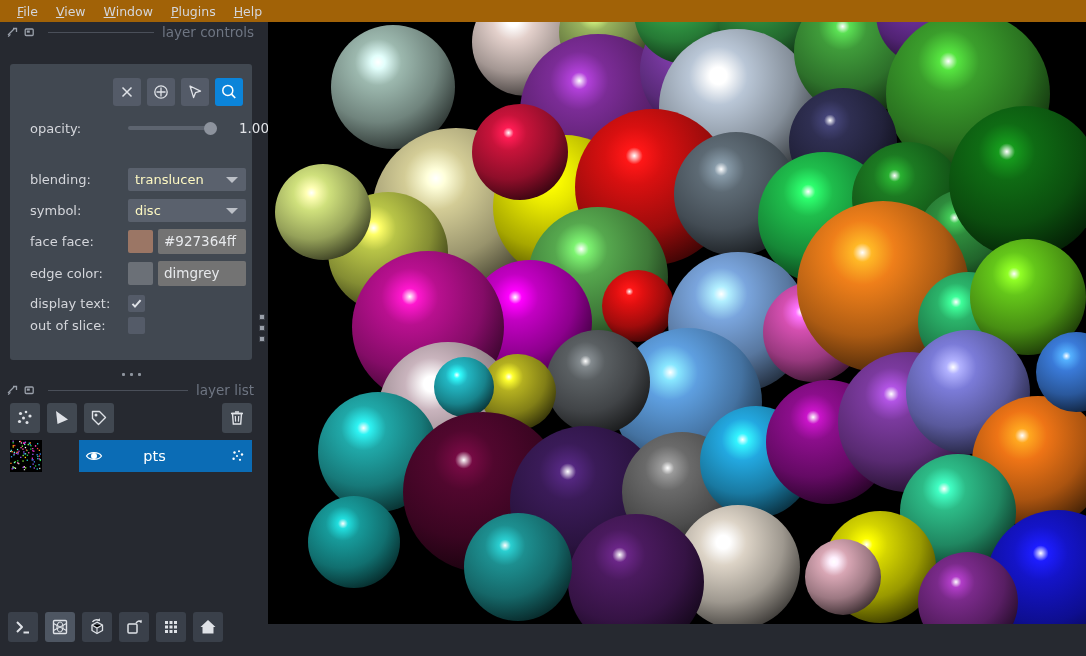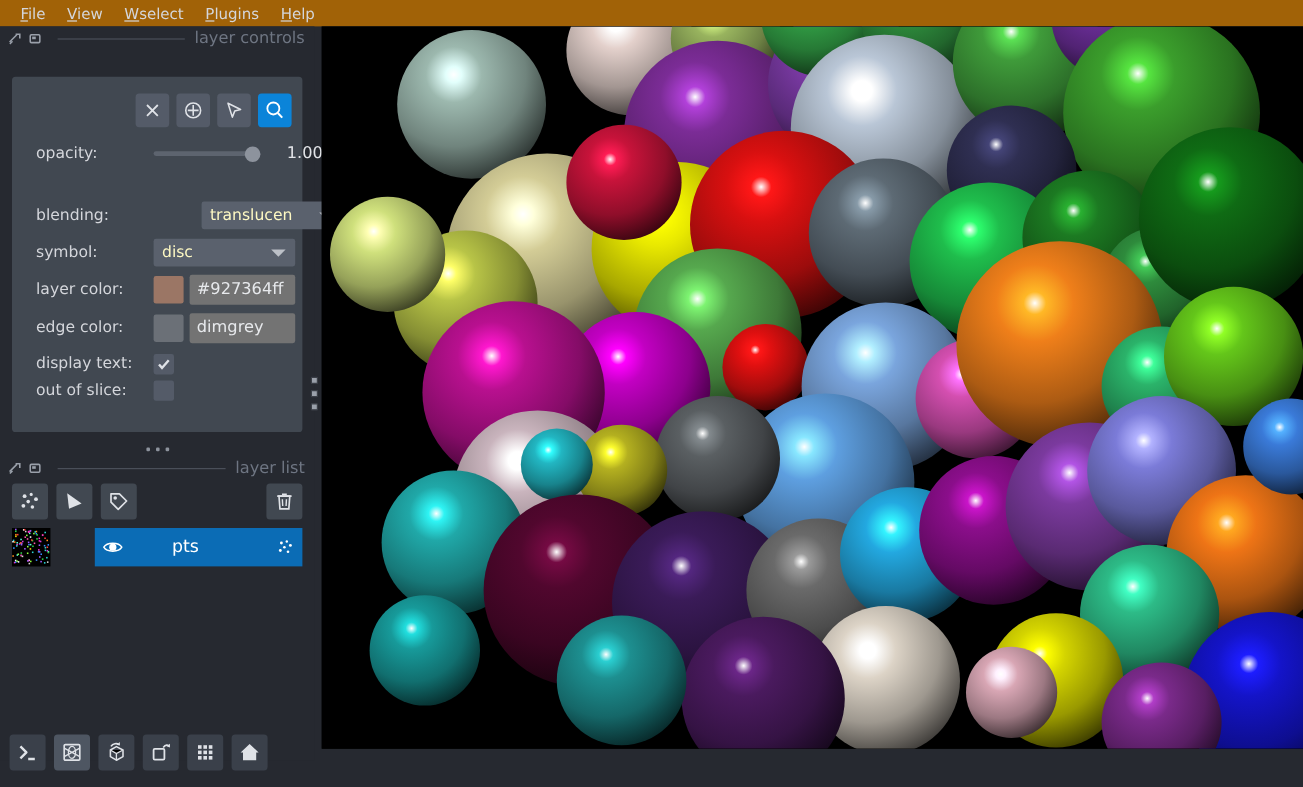--- a/index.html
+++ b/index.html
@@ -359,21 +359,21 @@
 <div id="app">
 
   <div id="menubar">
     <div class="menu-item">
       <span class="mn">F</span><span>ile</span>
     </div>
     <div class="menu-item">
       <span class="mn">V</span><span>iew</span>
     </div>
     <div class="menu-item">
-      <span class="mn">W</span><span>select</span>
+      <span class="mn">W</span><span>indow</span>
     </div>
     <div class="menu-item">
       <span class="mn">P</span><span>lugins</span>
     </div>
     <div class="menu-item">
       <span class="mn">H</span><span>elp</span>
     </div>
   </div>
 
   <div id="left-dock">
@@ -427,42 +427,42 @@
         <div class="ctrl-field">
           <div class="slider">
             <div class="track"></div>
             <div class="handle" id="op-handle" style="left: 76px;"></div>
           </div>
           <div class="slider-value">1.00</div>
         </div>
       </div>
 
 
-      <div class="ctrl-row" style="top:104px;gap:40px;">
+      <div class="ctrl-row" style="top:104px;">
         <div class="ctrl-label">blending:</div>
         <div class="ctrl-field">
           <div class="combo">
             <span class="cv">translucen</span>
             <div class="arrow"></div>
           </div>
         </div>
       </div>
 
       <div class="ctrl-row" style="top:135px;">
         <div class="ctrl-label">symbol:</div>
         <div class="ctrl-field">
           <div class="combo">
             <span class="cv">disc</span>
             <div class="arrow"></div>
           </div>
         </div>
       </div>
 
       <div class="ctrl-row" style="top:166px;">
-        <div class="ctrl-label">layer color:</div>
+        <div class="ctrl-label">face face:</div>
         <div class="ctrl-field">
           <div class="swatch" id="face-swatch" style="background: rgb(155, 118, 101);"></div>
           <div class="colortext">#927364ff</div>
         </div>
       </div>
 
       <div class="ctrl-row" style="top:198px;">
         <div class="ctrl-label">edge color:</div>
         <div class="ctrl-field">
           <div class="swatch" id="edge-swatch" style="background: rgb(107, 112, 119);"></div>

